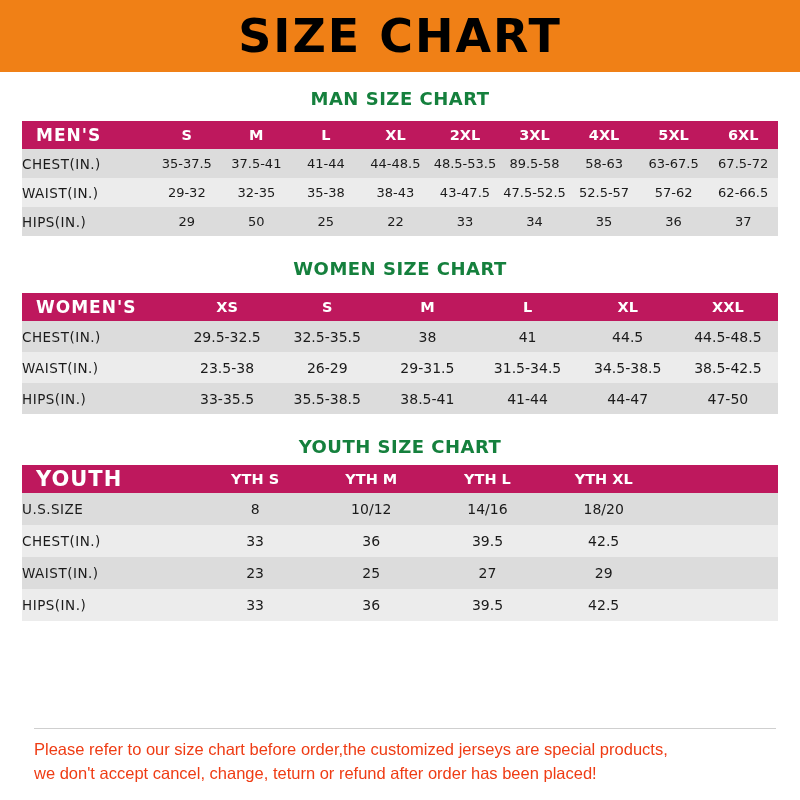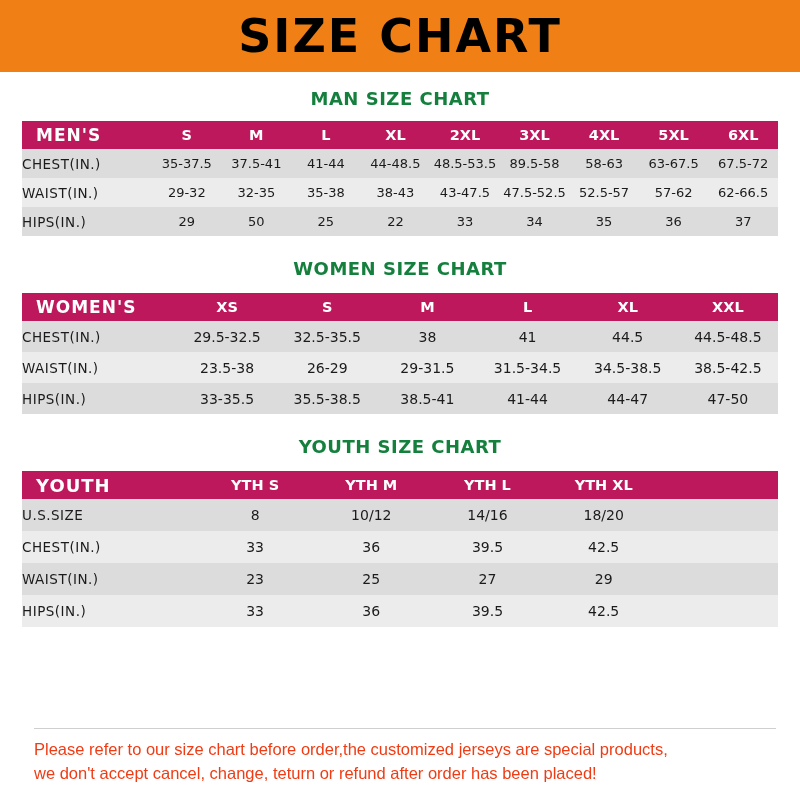--- a/index.html
+++ b/index.html
@@ -45,21 +45,21 @@
   .section-title {
     text-align: center;
     font-family: "DejaVu Sans", sans-serif;
     font-weight: bold;
     font-size: 18px;
     color: #15803d;
     letter-spacing: 0.5px;
   }
   .t1 { margin: 16px 0 12px; }
   .t2 { margin: 22px 0 14px; }
-  .t3 { margin: 22px 0 14px; }
+  .t3 { margin: 22px 0 8px; }
 
   table.size {
     width: 100%;
     border-collapse: collapse;
     table-layout: fixed;
   }
   table.size th,
   table.size td {
     text-align: center;
     font-family: "DejaVu Sans", sans-serif;
@@ -91,21 +91,21 @@
     text-align: left;
   }
 
   
   table.men col.c0 { width: 130px; }
   
   table.women col.c0 { width: 155px; }
   
   table.youth col.c0 { width: 175px; }
 
-  table.youth thead th.rowhead { font-size: 18px; }
+  table.youth thead th.rowhead { font-size: 21px; }
   table.youth th, table.youth td { height: 32px; font-size: 14px; }
   table.women th, table.women td { height: 31px; font-size: 14px; }
 
   
   .note-wrap {
     position: absolute;
     left: 10px;
     right: 0;
     bottom: 0;
     padding: 10px 24px 14px;

